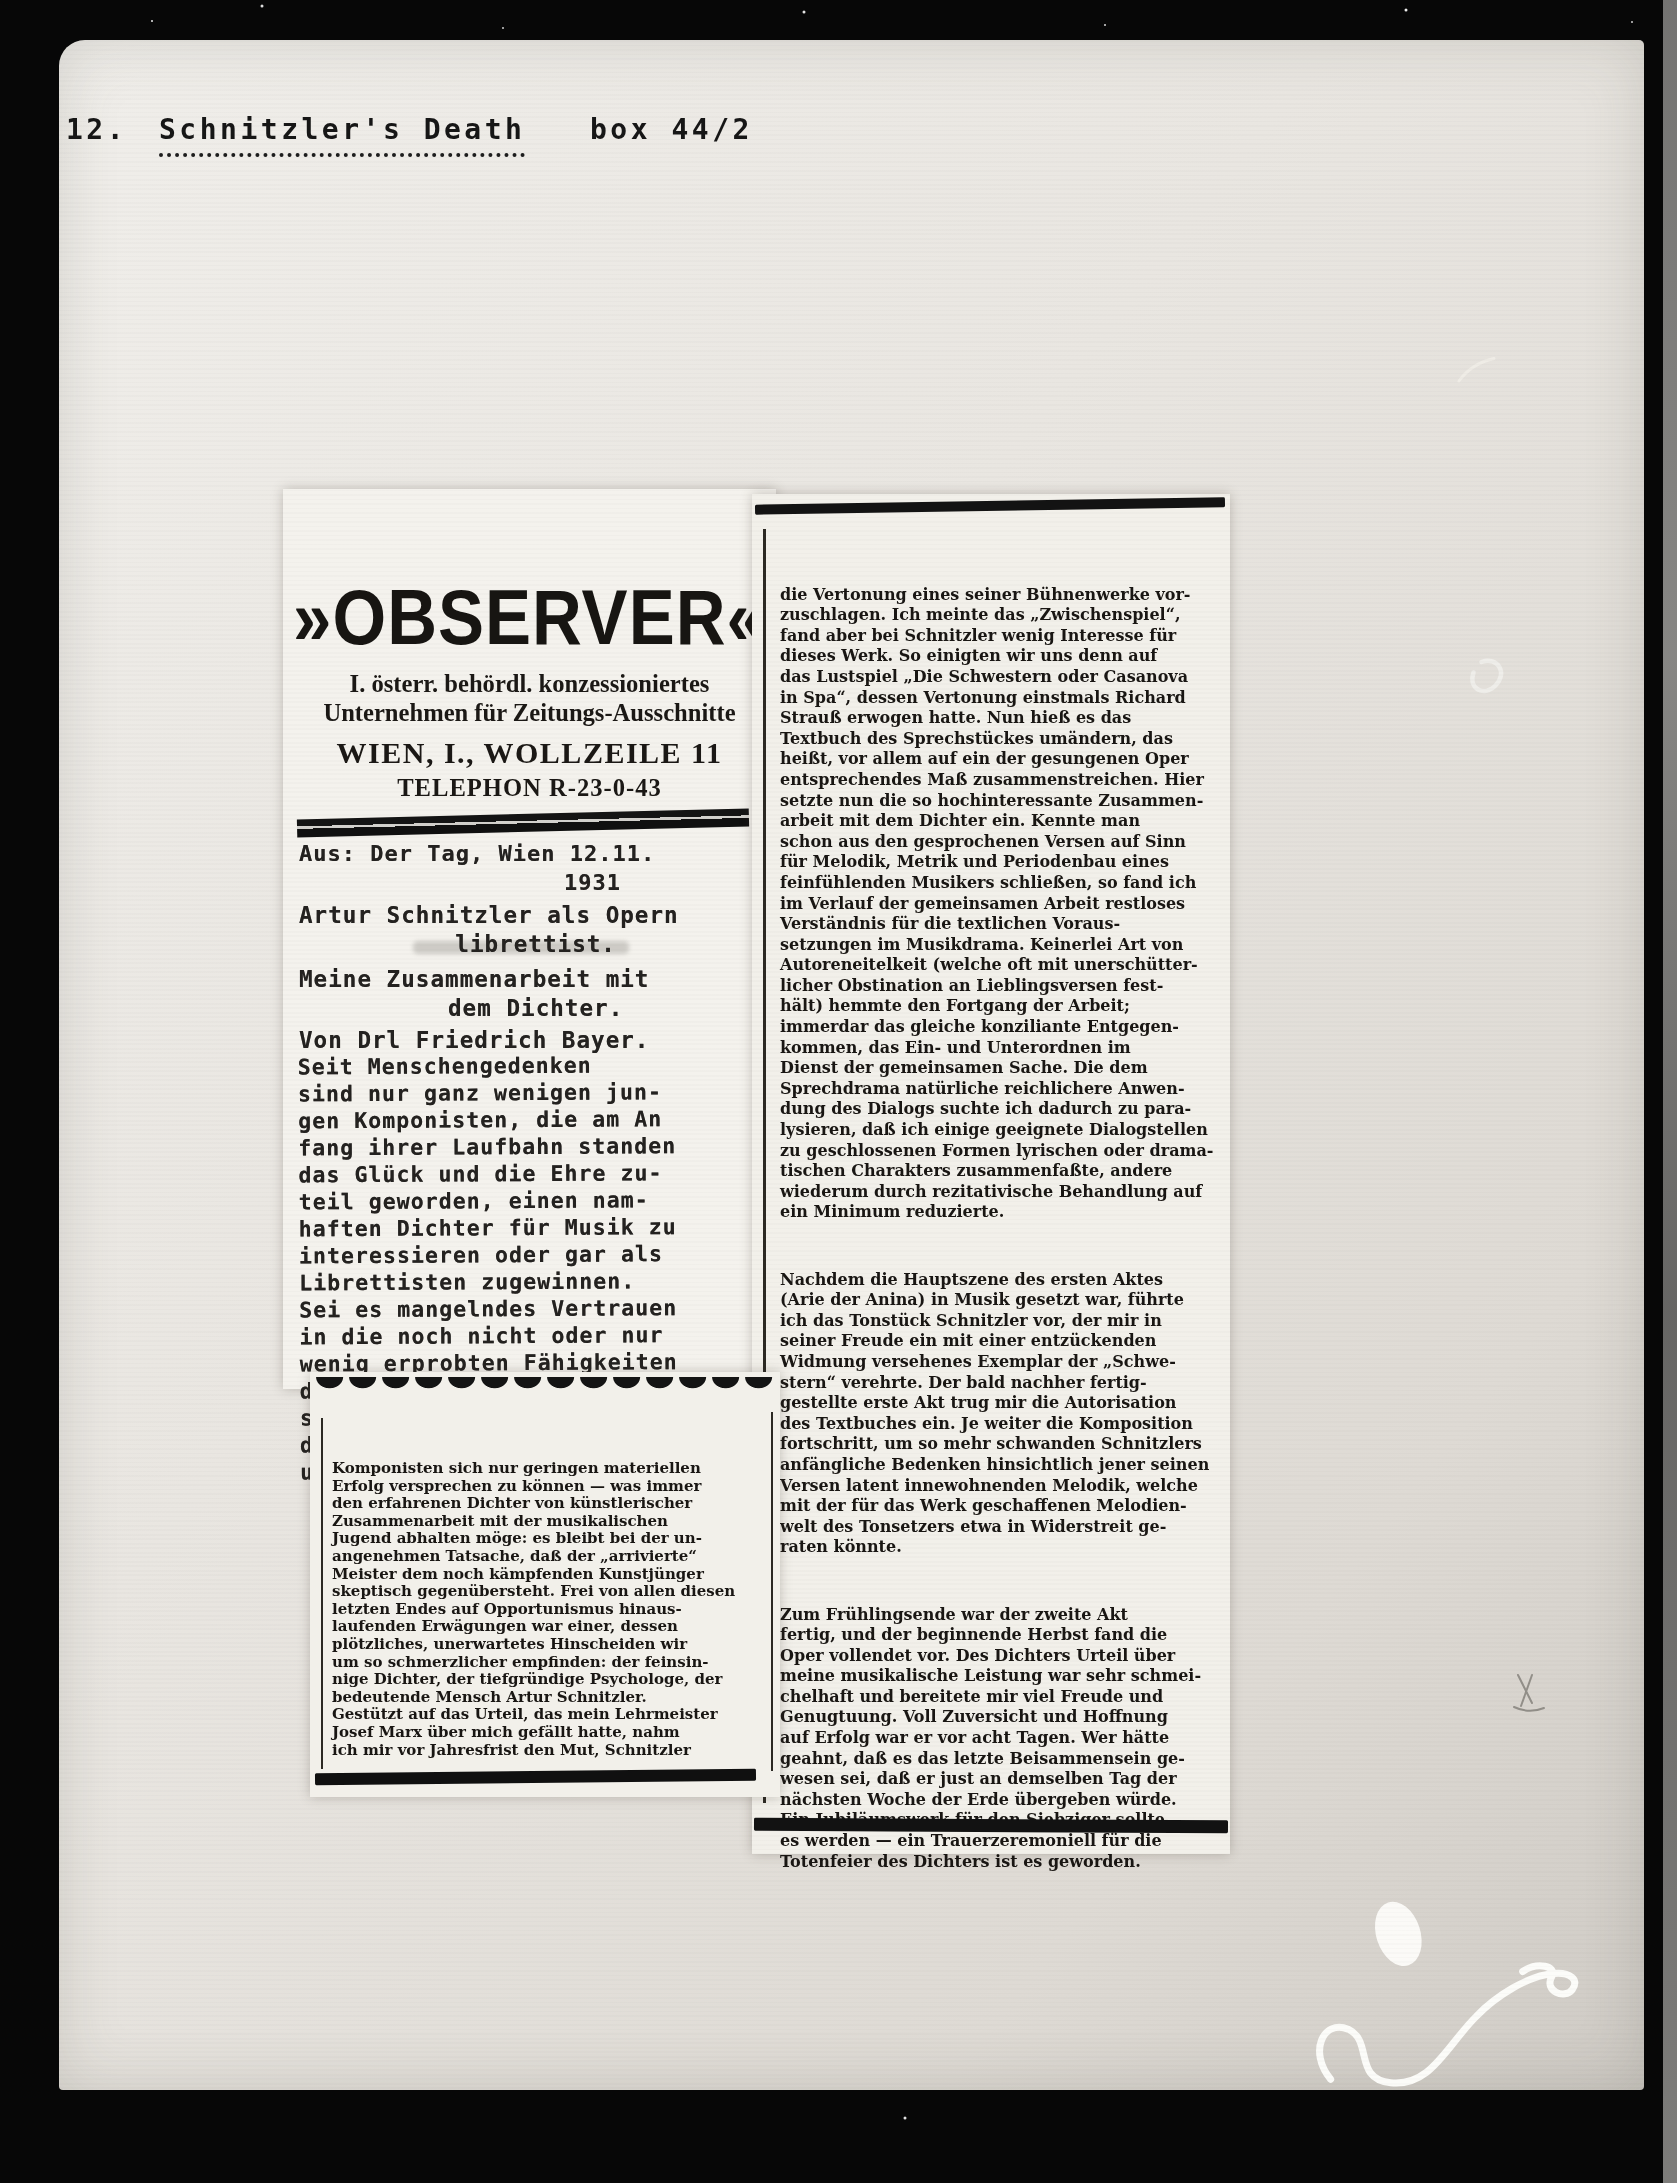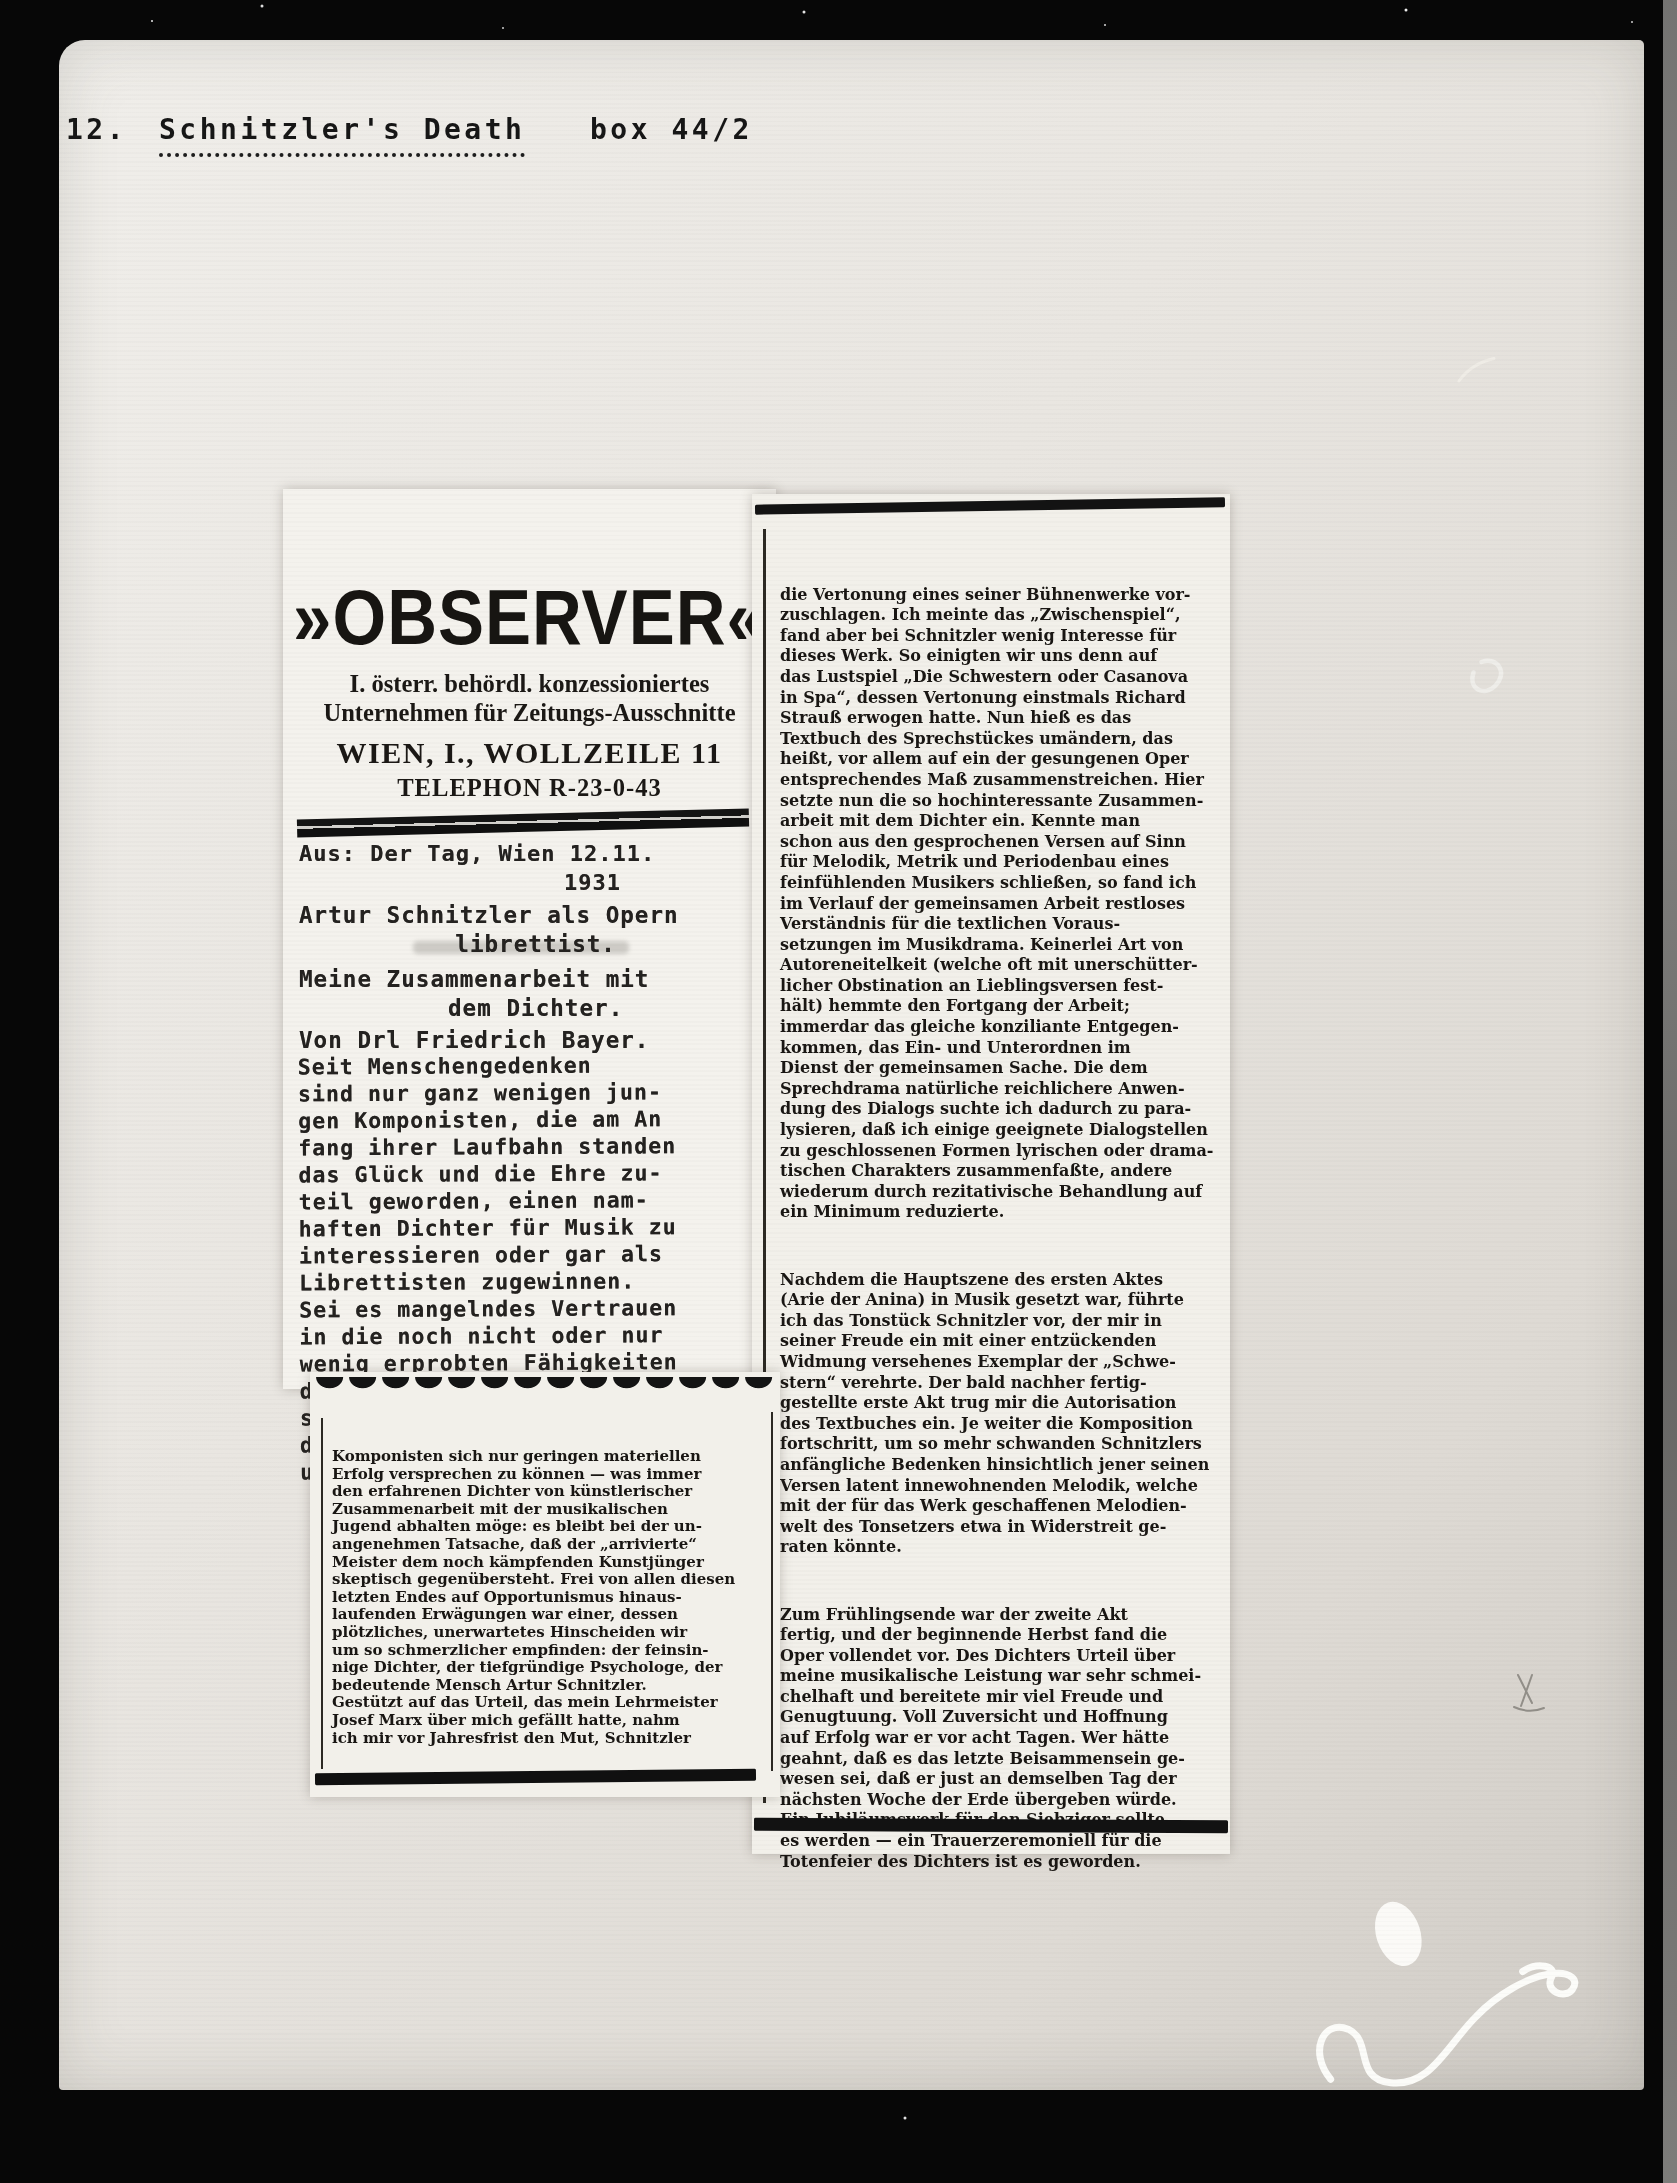--- a/index.html
+++ b/index.html
@@ -71,21 +71,21 @@
   .right-botrule{position:absolute;left:2px;top:1325px;width:474px;height:13px;background:#121212;
     transform:rotate(0.3deg);border-radius:1.5px;}
 
   
   .clip-fragment{left:251px;top:1332px;width:470px;height:425px;background:#f2f0ea;z-index:3;}
   .scallop{position:absolute;left:3px;top:5px;width:462px;height:29px;
     background-image:radial-gradient(ellipse 18px 15px at 16.6px 0px,#141414 13px,transparent 14px);
     background-size:33px 29px;background-repeat:repeat-x;}
   .frag-rule-left{position:absolute;left:11px;top:46px;width:2px;height:351px;background:#2c2923;}
   .frag-rule-right{position:absolute;right:7px;top:40px;width:2px;height:359px;background:#2c2923;}
-  .frag-text{position:absolute;left:22px;top:76px;width:429px;font-size:15px;line-height:17.6px;}
+  .frag-text{position:absolute;left:22px;top:88px;width:429px;font-size:15px;line-height:17.6px;}
   .frag-botrule{position:absolute;left:5px;top:399px;width:441px;height:12px;background:#101010;
     transform:rotate(-0.6deg);border-radius:1.5px;}
 
   
   .artifact{position:absolute;pointer-events:none;}
 </style>
 </head>
 <body>
 
 <div class="stage">

